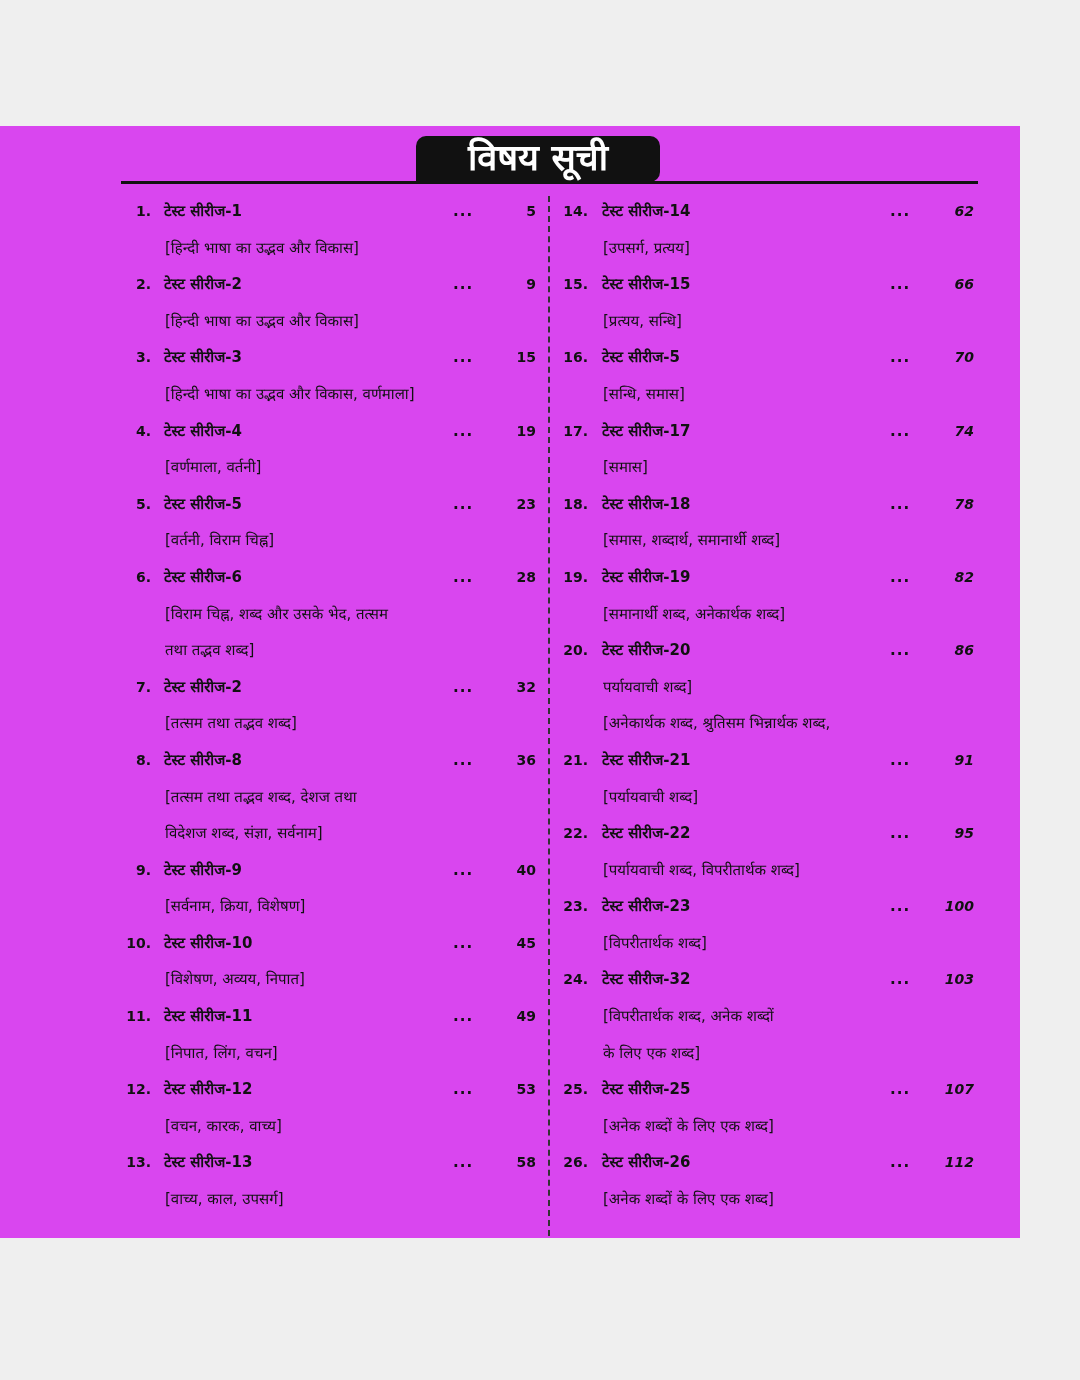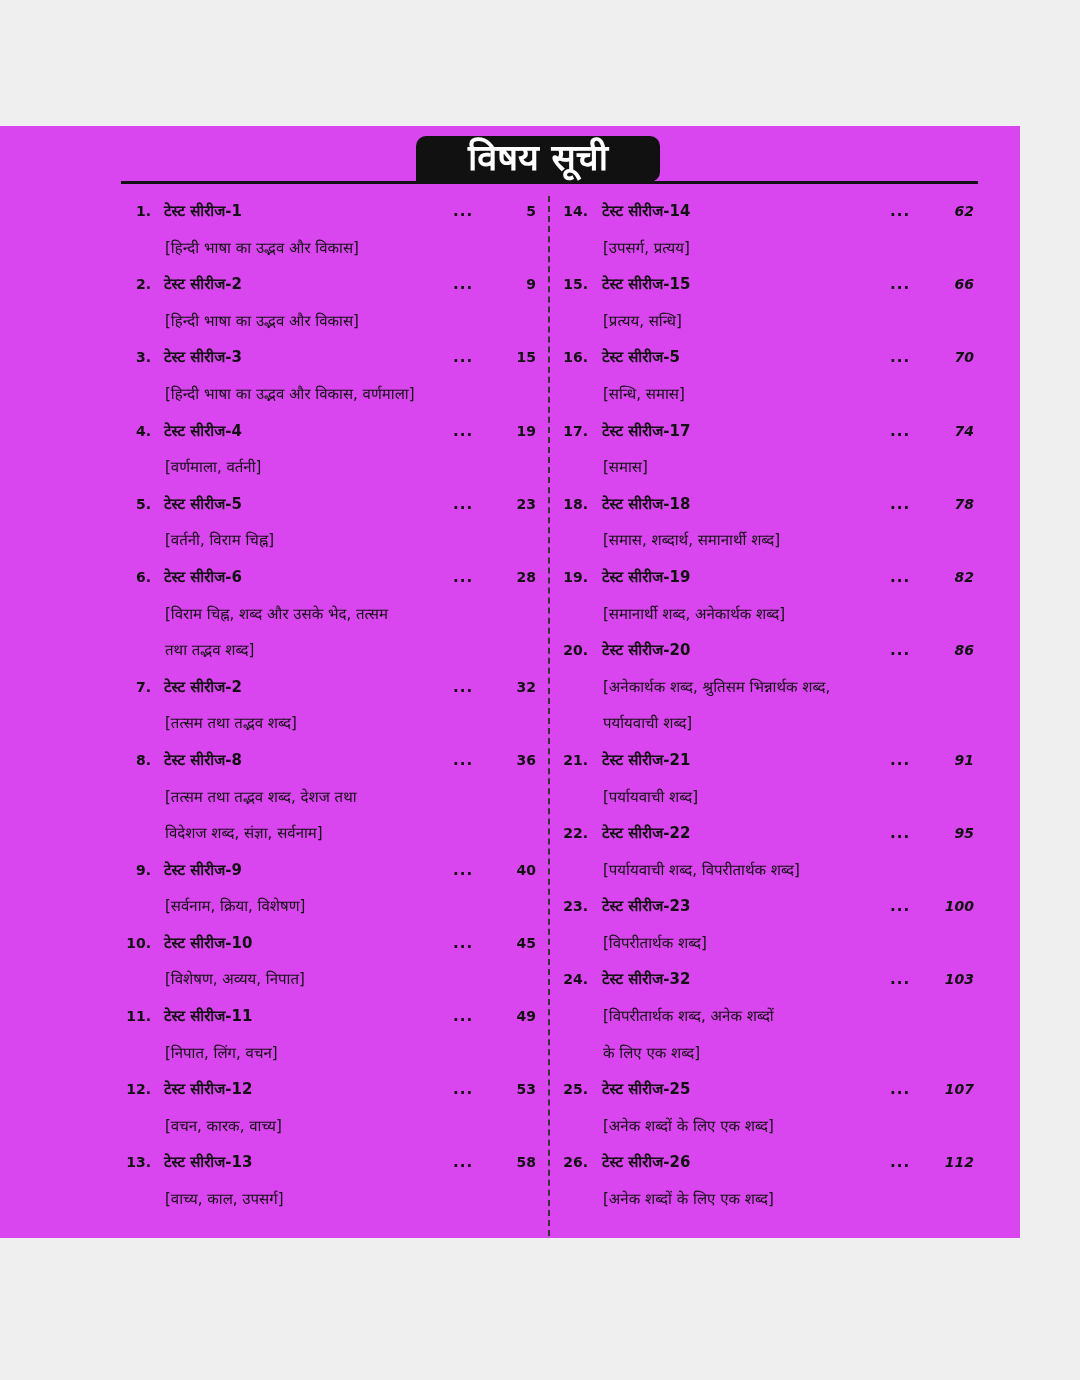--- a/index.html
+++ b/index.html
@@ -214,24 +214,24 @@
       <div class="line">
         <span class="sub">[समानार्थी शब्द, अनेकार्थक शब्द]</span>
       </div>
       <div class="line">
         <span class="num">20.</span>
         <span class="ttl">टेस्ट सीरीज-20</span>
         <span class="dots">...</span>
         <span class="pg">86</span>
       </div>
       <div class="line">
+        <span class="sub"> पर्यायवाची शब्द]</span>
+      </div>
+      <div class="line">
         <span class="sub">[अनेकार्थक शब्द, श्रुतिसम भिन्नार्थक शब्द,</span>
-      </div>
-      <div class="line">
-        <span class="sub"> पर्यायवाची शब्द]</span>
       </div>
       <div class="line">
         <span class="num">21.</span>
         <span class="ttl">टेस्ट सीरीज-21</span>
         <span class="dots">...</span>
         <span class="pg">91</span>
       </div>
       <div class="line">
         <span class="sub">[पर्यायवाची शब्द]</span>
       </div>

